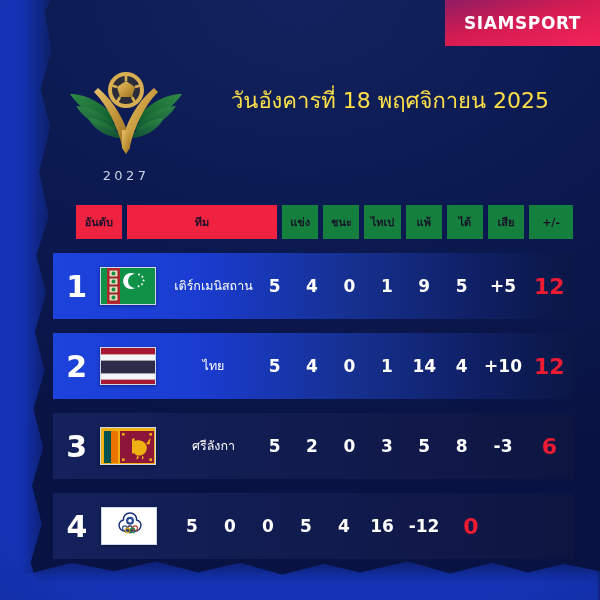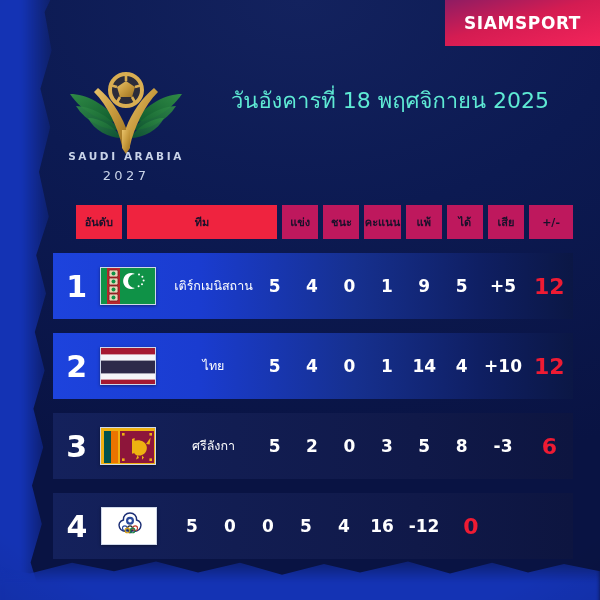--- a/index.html
+++ b/index.html
@@ -58,34 +58,34 @@
     position:absolute; left:0; top:100px; width:128px; text-align:center;
     color:#c9d3e8; font-size:13px; letter-spacing:3.4px; font-weight:normal;
   }
 
   #titles { position:absolute; left:190px; top:24px; width:400px; }
   #titles .t1 {
     color:#ee1b33; font-size:31px; font-weight:bold; text-align:center;
     line-height:1.12; letter-spacing:.3px;
   }
   #titles .t2 {
-    color:#5eead4; font-size:22px; text-align:center; margin-top:4px;
+    color:#fde047; font-size:22px; text-align:center; margin-top:4px;
     line-height:1.2;
   }
 
   
   #table { position:absolute; left:0; top:205px; width:600px; }
 
   .row { display:flex; align-items:stretch; width:520px; margin-left:53px; }
 
   
   .hrow { height:34px; gap:5px;padding-left:23px; }
   .hcell {
     display:flex; align-items:center; justify-content:center;
-    background:#be185d; color:#18112a; font-size:11px; font-weight:bold;
+    background:#15803d; color:#18112a; font-size:11px; font-weight:bold;
     line-height:1;
   }
   .hcell.bright { background:#ef233f; }
 
   
   .drow { height:66px; margin-top:14px; position:relative; align-items:center; }
   .drow.hi {
     background:linear-gradient(90deg,#1d43dd 0%, #1a3cd0 28%, #16308f 58%, #0f1f63 82%, #0b1745 100%);
   }
   .drow.lo {
@@ -160,37 +160,36 @@
         <path d="M36 20 C48 30 58 44 64 60 L64 78 L60 78 C56 60 46 38 32 24 Z" fill="url(#gGold)"></path>
         <path d="M92 20 C80 30 70 44 64 60 L64 78 L68 78 C72 60 82 38 96 24 Z" fill="url(#gGold)"></path>
         <path d="M60 62 L68 62 L68 80 L64 86 L60 80 Z" fill="url(#gGold)"></path>
 
         <circle cx="64" cy="22" r="17" fill="#2b2c3a"></circle>
         <path d="M64 6 A16 16 0 0 1 80 22 A16 16 0 0 1 64 38 A16 16 0 0 1 48 22 A16 16 0 0 1 64 6 Z" fill="none" stroke="#d9ae52" stroke-width="4"></path>
         <polygon points="64,13 73,19 70,29 58,29 55,19" fill="url(#gGold)"></polygon>
         <path d="M64 6 L64 13 M55 19 L48 17 M73 19 L80 17 M58 29 L54 36 M70 29 L74 36" stroke="#d9ae52" stroke-width="2.6" fill="none"></path>
       </svg>
     </div>
-    <div class="cap">SAUDI ARABIA</div>
     <div class="yr">2027</div>
   </div>
 
   <div id="titles">
     <div class="t2">วันอังคารที่ 18 พฤศจิกายน 2025</div>
   </div>
 </div>
 
 <div id="table">
 
   <div class="row hrow">
     <div class="hcell bright h-rank">อันดับ</div>
     <div class="hcell bright h-team">ทีม</div>
     <div class="hcell h-num">แข่ง</div>
     <div class="hcell h-num">ชนะ</div>
-    <div class="hcell h-num">คะแนน</div>
+    <div class="hcell h-num">ไทเป</div>
     <div class="hcell h-num">แพ้</div>
     <div class="hcell h-num">ได้</div>
     <div class="hcell h-num">เสีย</div>
     <div class="hcell h-gd">+/-</div>
   </div>
 
   <div class="row drow hi">
     <div class="c-rank">1</div>
     <div class="c-flag">
       <div class="flag">

